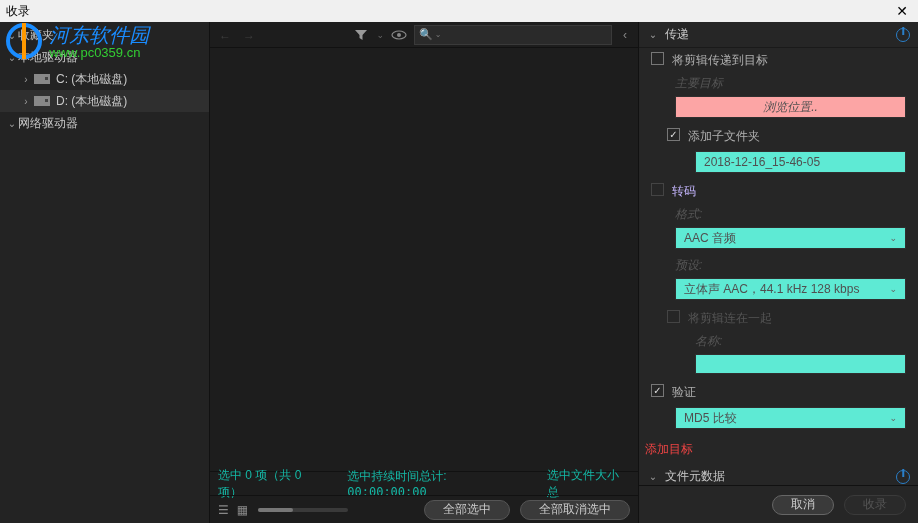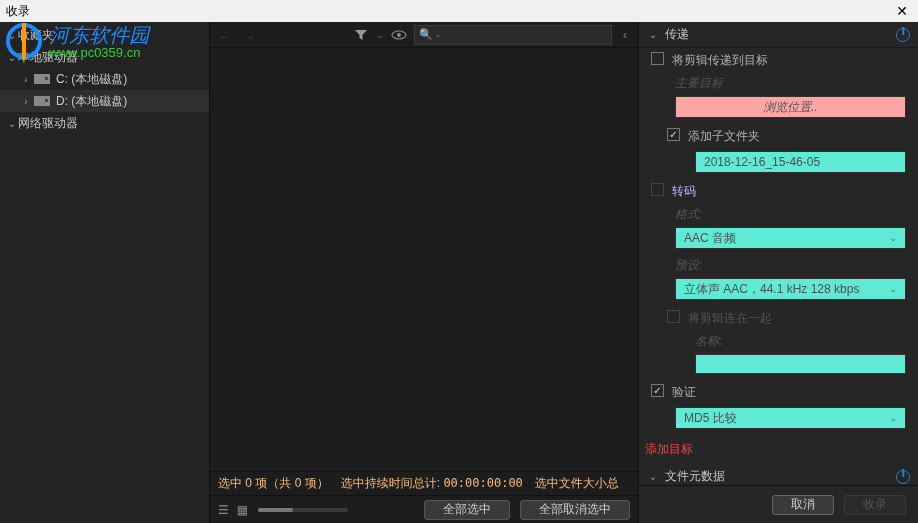--- a/index.html
+++ b/index.html
@@ -30,27 +30,27 @@
 .tools { height: 26px; display: flex; align-items: center; padding: 2px 6px; gap: 6px; border-bottom: 1px solid #111; }
 .tools .sp { flex: 1; }
 .icon-btn { width: 18px; height: 18px; display:flex; align-items:center; justify-content:center; color:#888; cursor:pointer;}
 .search-box { width: 198px; height: 20px; background: #2a2a2a; border: 1px solid #3a3a3a; display: flex; align-items: center; padding: 0 4px; }
 .search-box .mag { color:#888; font-size:11px; margin-right:2px;}
 .search-box input { flex:1; background:transparent; border:none; outline:none; color:#ccc; font-size:11px;}
 .toggle-panel { width: 14px; color:#888; text-align:center; cursor:pointer;}
 
 .browser-area { flex: 1; background: #1d1d1d; }
 
-.status { height: 24px; display:flex; align-items:center; padding: 0 8px; color:#fdba74; font-size:12px; gap: 12px; border-top:1px solid #111;}
+.status { height: 24px; display:flex; align-items:center; padding: 0 8px; color:#14b8a6; font-size:12px; gap: 20px; border-top:1px solid #111;}
 
 .bottom-bar { height: 28px; display: flex; align-items: center; padding: 0 8px; gap: 10px; border-top: 1px solid #111;}
 .view-icons { display:flex; gap:8px; color:#888;}
 .scroll-track { width: 90px; height: 4px; background: #3a3a3a; border-radius: 2px; position:relative;}
 .scroll-thumb { position:absolute; left:0; width:35px; height:4px; background:#777; border-radius:2px;}
-.btn { height: 20px; padding: 0 18px; background: #3a3a3a; border: 1px solid #555; border-radius: 3px; color: #ccc; display:flex; align-items:center; font-size:12px; cursor:pointer;}
+.btn { height: 20px; padding: 0 18px; background: #3a3a3a; border: 1px solid #555; border-radius: 10px; color: #ccc; display:flex; align-items:center; font-size:12px; cursor:pointer;}
 .btn.primary { border-color: #666; justify-content: flex-end;}
 .btn.disabled { color: #555; border-color:#3a3a3a; background:#2a2a2a;}
 
 .right { width: 280px; background: #262626; border-left: 1px solid #111; display:flex; flex-direction:column;}
 .right-scroll { flex:1; overflow-y:auto; padding-bottom:6px;}
 .right-scroll::-webkit-scrollbar { width:10px;}
 .right-scroll::-webkit-scrollbar-track { background:#1a1a1a;}
 .right-scroll::-webkit-scrollbar-thumb { background:#3a3a3a;}
 
 .section-head { height: 26px; display:flex; align-items:center; padding: 0 8px; color:#c8c8c8; border-bottom:1px solid #1a1a1a;}

